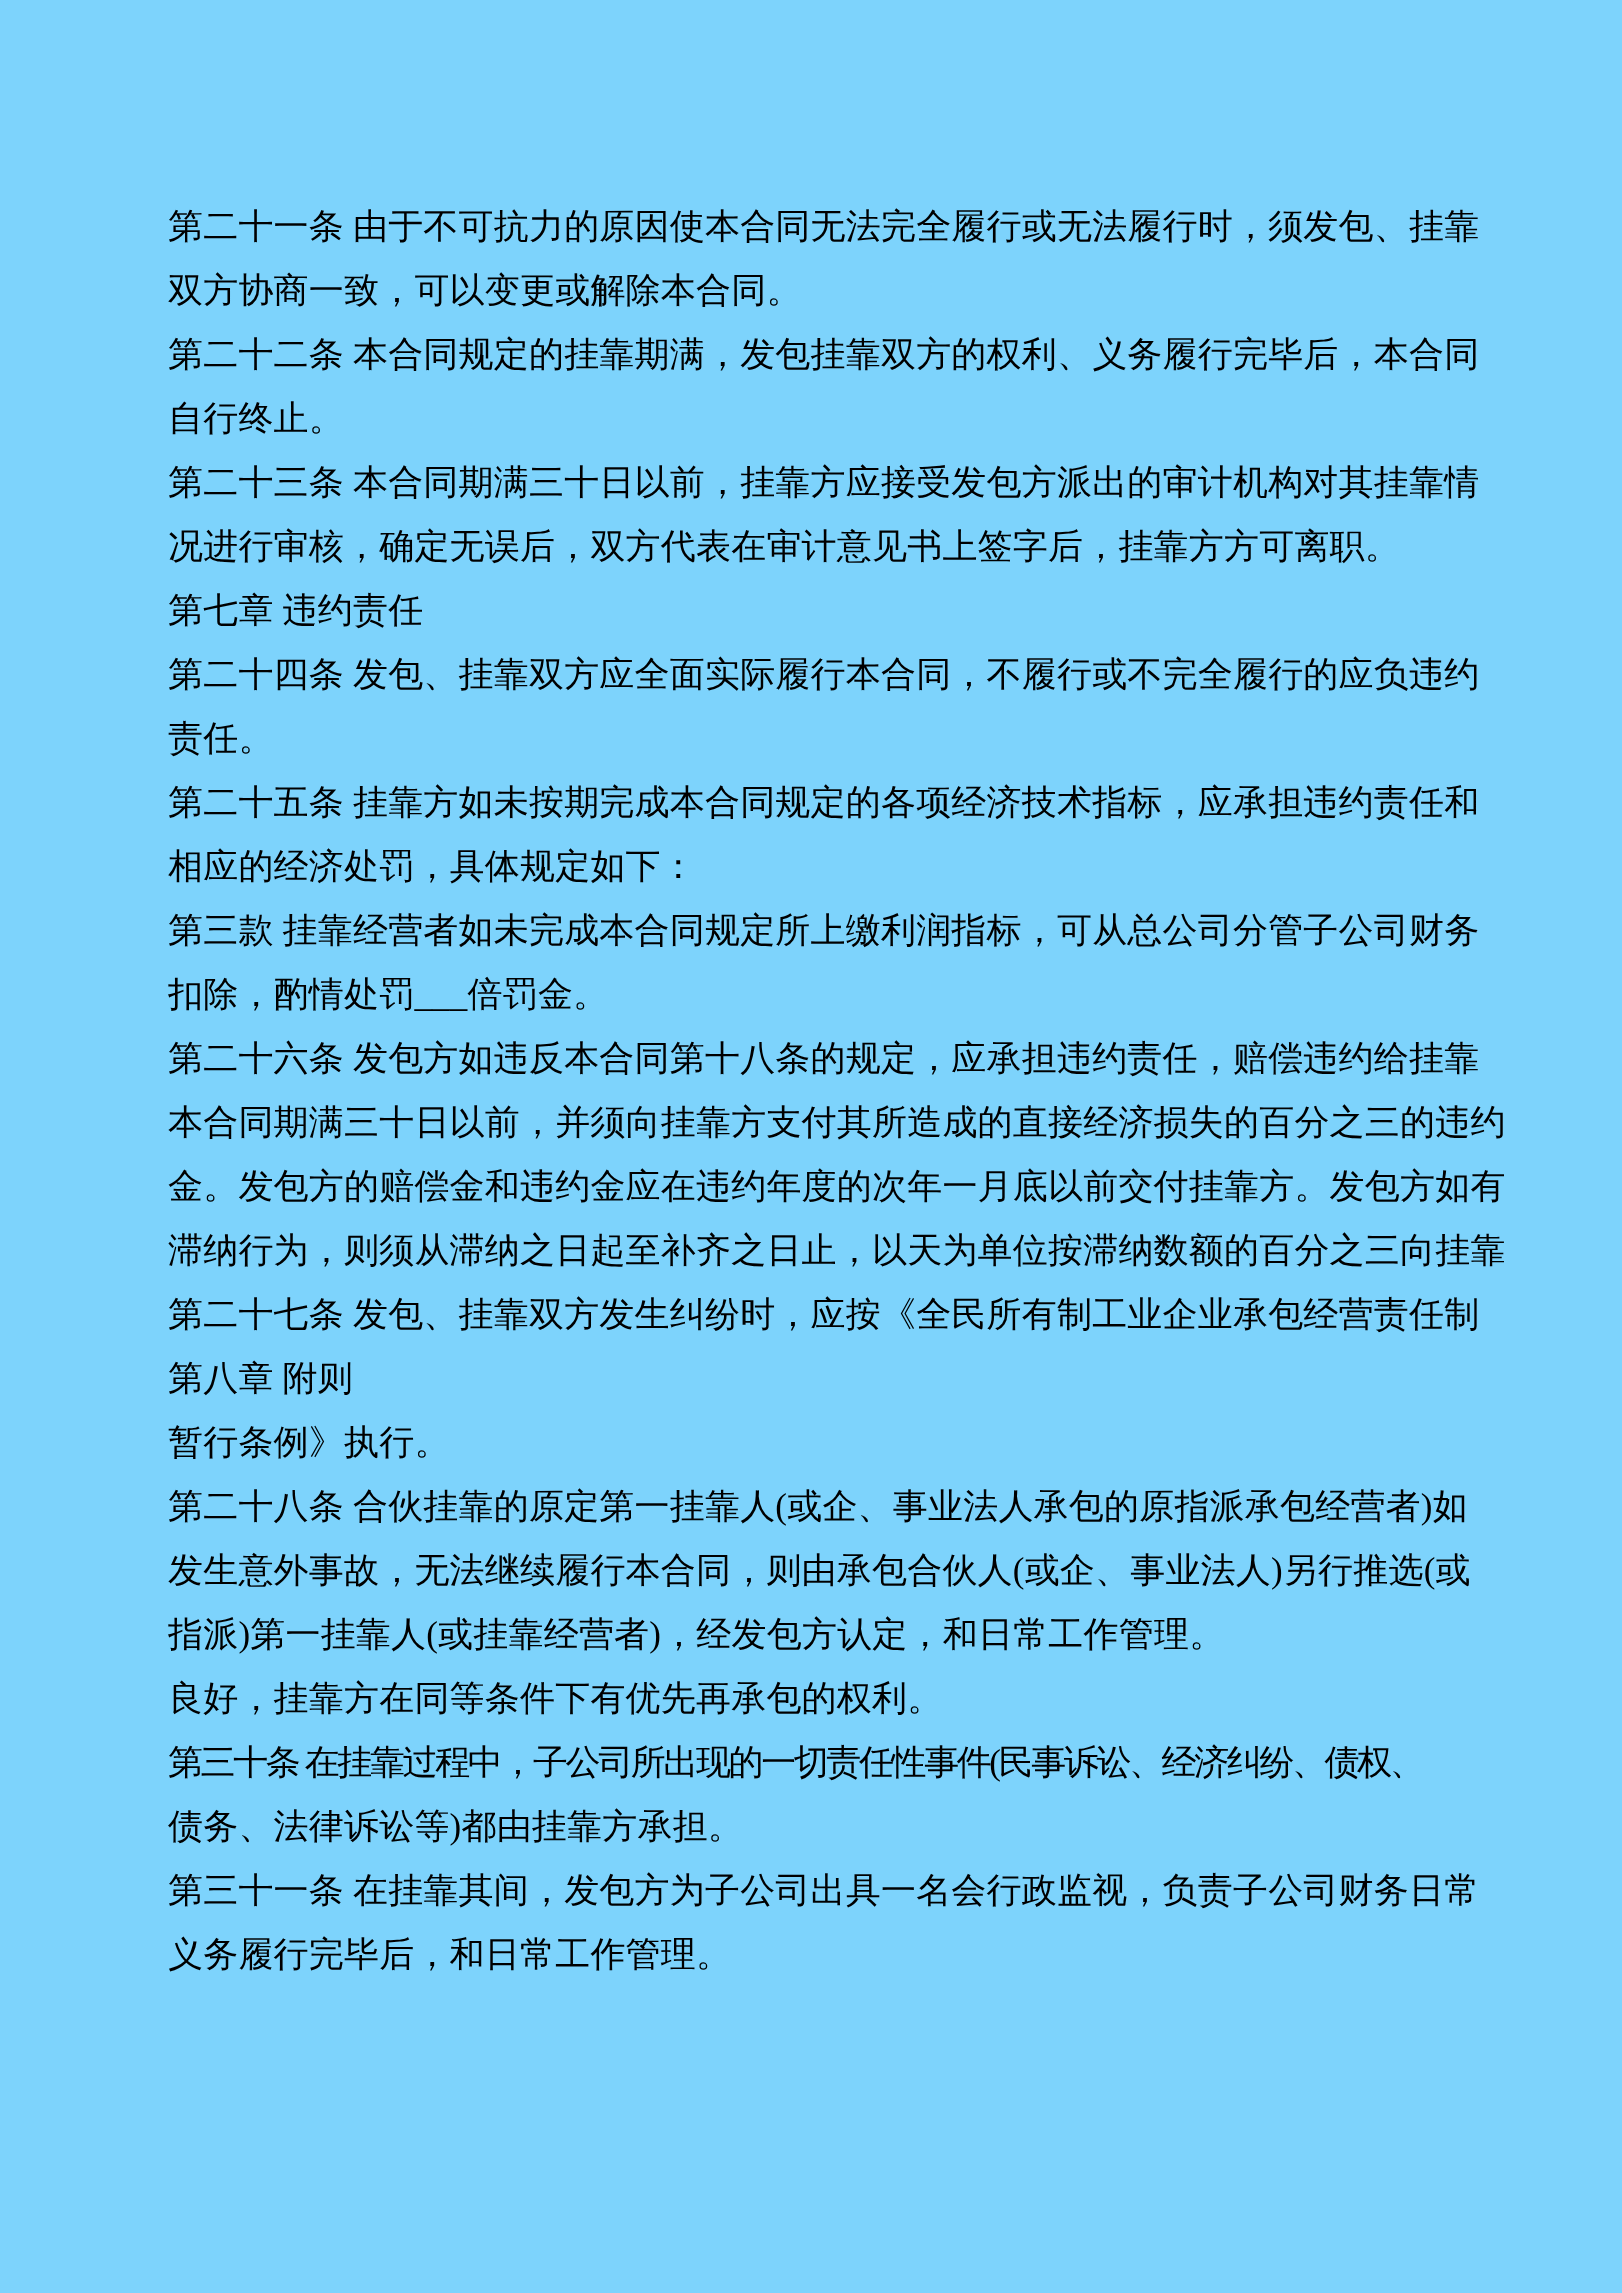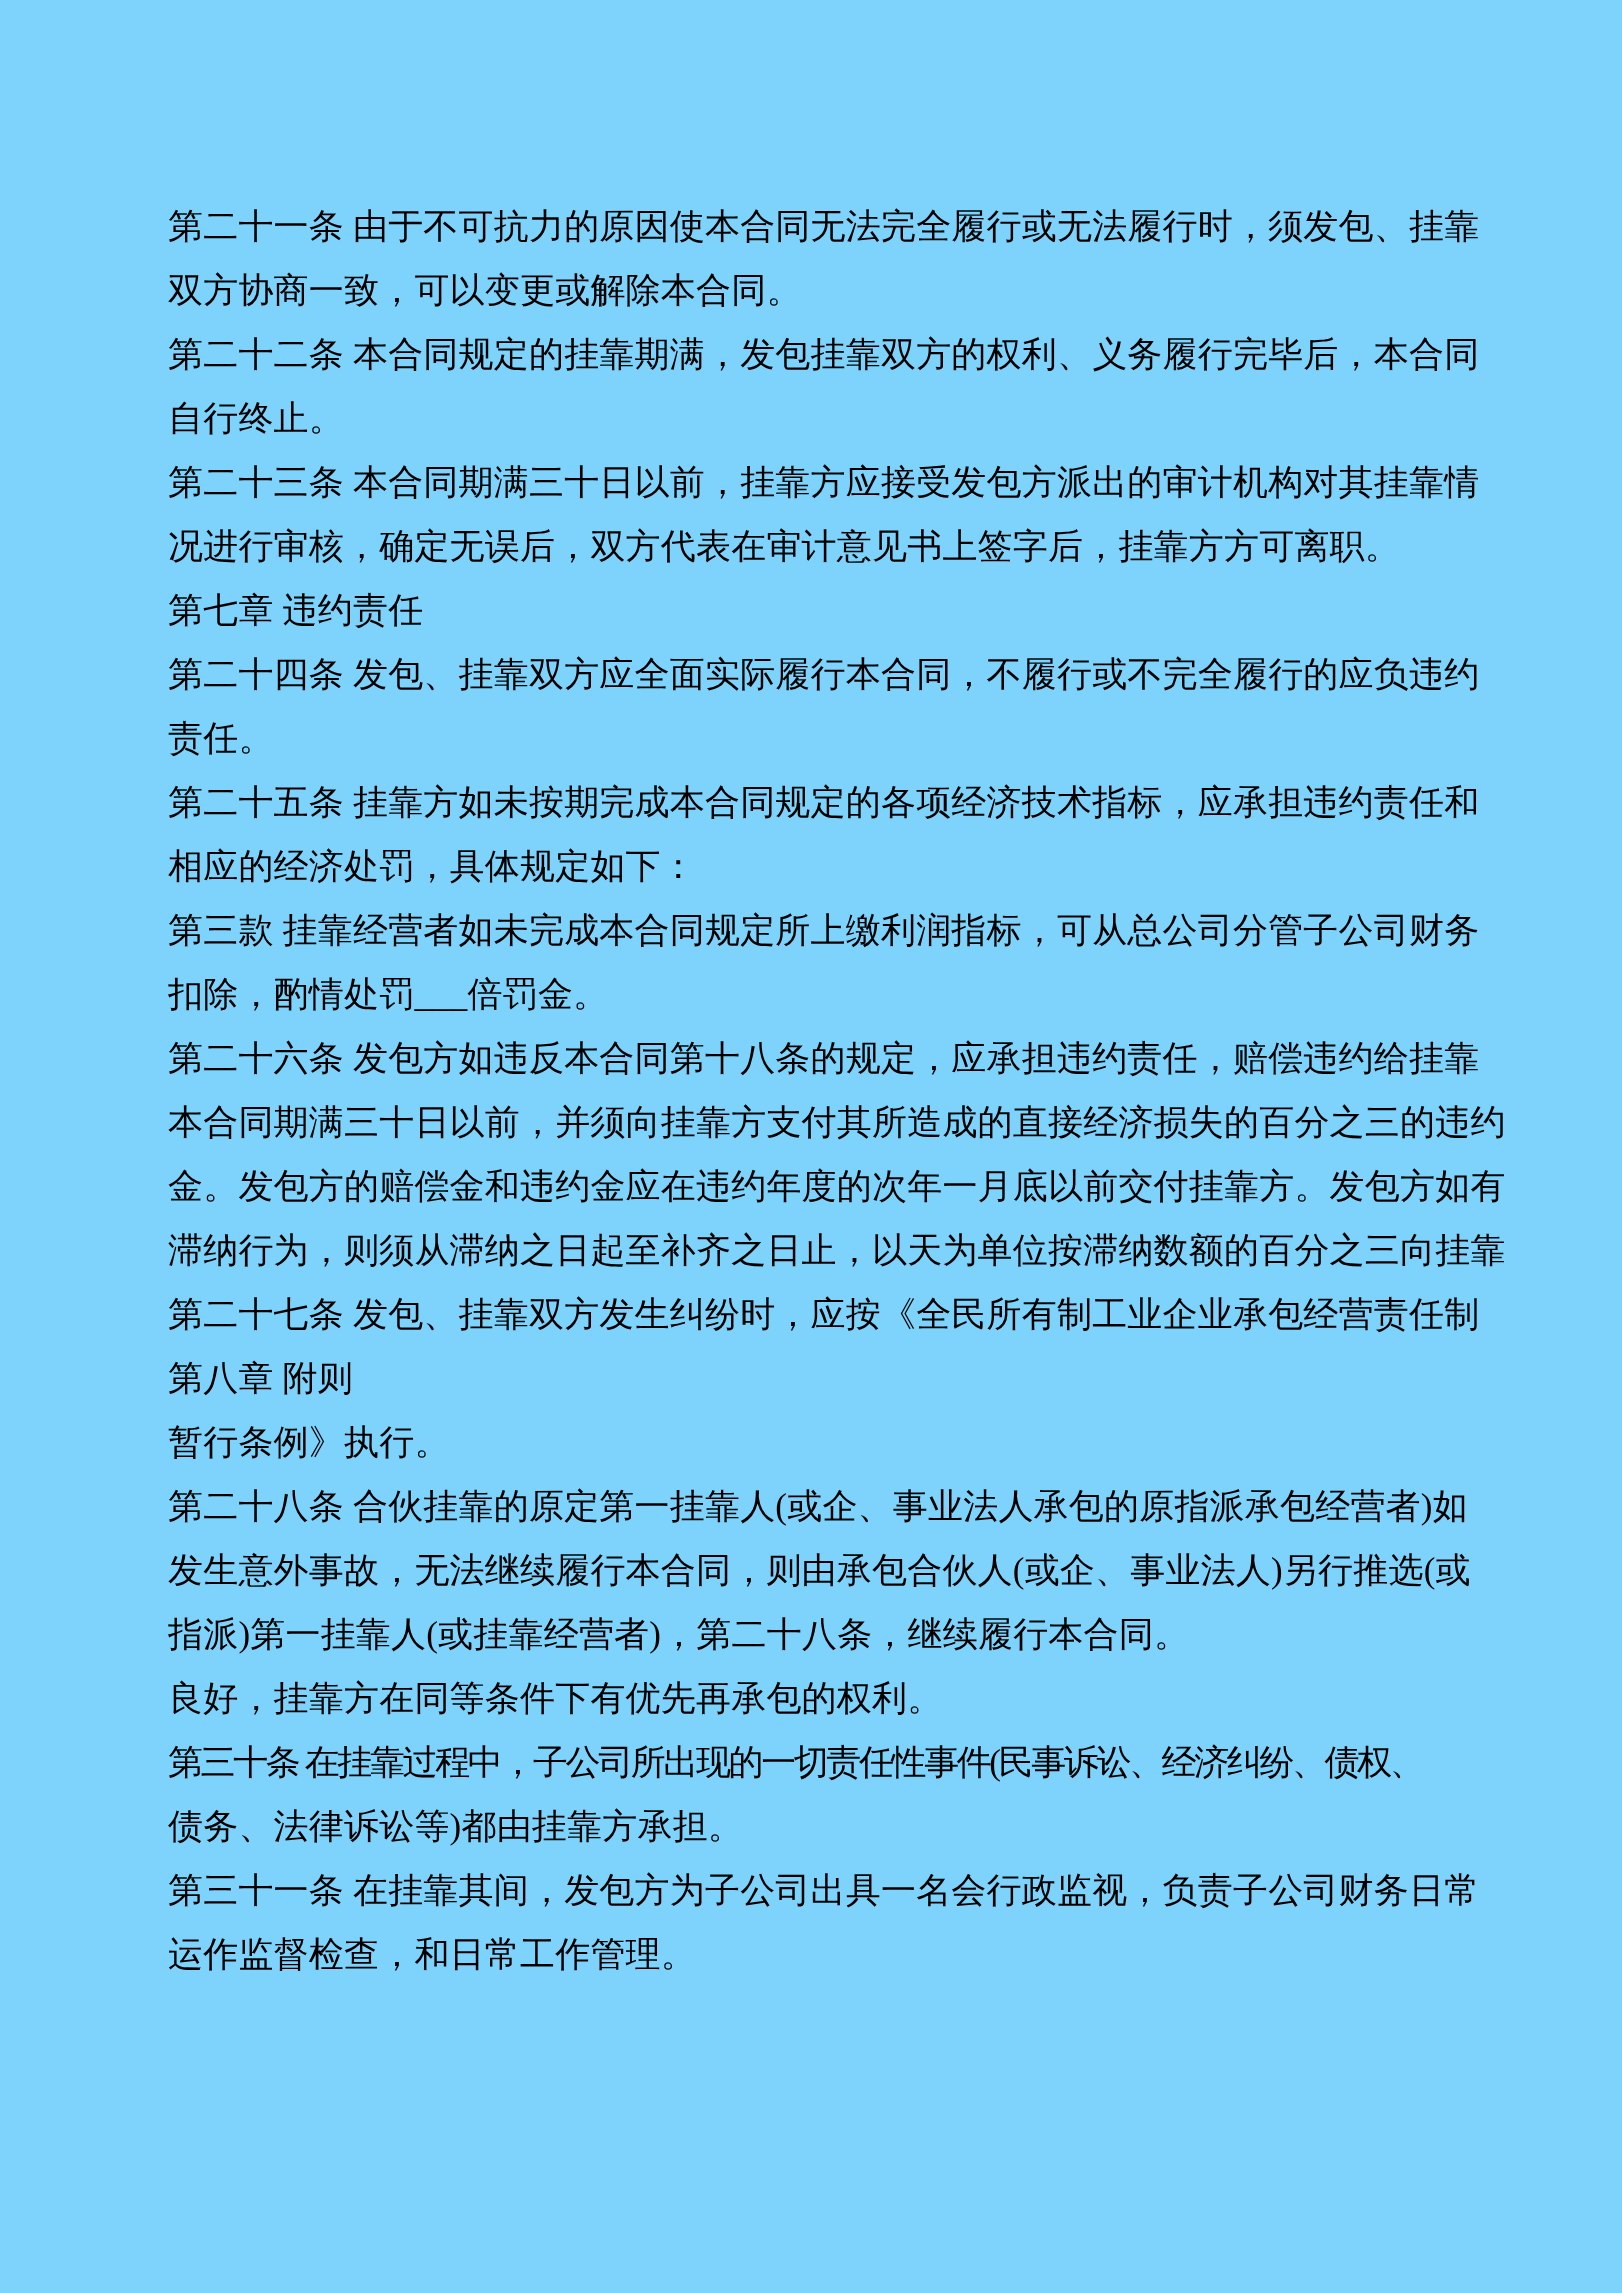--- a/index.html
+++ b/index.html
@@ -71,23 +71,23 @@
       <div class="line">扣除，酌情处罚___倍罚金。</div>
       <div class="line">第二十六条 发包方如违反本合同第十八条的规定，应承担违约责任，赔偿违约给挂靠</div>
       <div class="line">本合同期满三十日以前，并须向挂靠方支付其所造成的直接经济损失的百分之三的违约</div>
       <div class="line">金。发包方的赔偿金和违约金应在违约年度的次年一月底以前交付挂靠方。发包方如有</div>
       <div class="line">滞纳行为，则须从滞纳之日起至补齐之日止，以天为单位按滞纳数额的百分之三向挂靠</div>
       <div class="line">第二十七条 发包、挂靠双方发生纠纷时，应按《全民所有制工业企业承包经营责任制</div>
       <div class="line">第八章 附则</div>
       <div class="line">暂行条例》执行。</div>
       <div class="line">第二十八条 合伙挂靠的原定第一挂靠人(或企、事业法人承包的原指派承包经营者)如</div>
       <div class="line">发生意外事故，无法继续履行本合同，则由承包合伙人(或企、事业法人)另行推选(或</div>
-      <div class="line">指派)第一挂靠人(或挂靠经营者)，第二十八条，继续履行本合同。</div>
+      <div class="line">指派)第一挂靠人(或挂靠经营者)，经发包方认定，和日常工作管理。</div>
       <div class="line">良好，挂靠方在同等条件下有优先再承包的权利。</div>
       <div class="line tight">第三十条 在挂靠过程中，子公司所出现的一切责任性事件(民事诉讼、经济纠纷、债权、</div>
       <div class="line">债务、法律诉讼等)都由挂靠方承担。</div>
       <div class="line">第三十一条 在挂靠其间，发包方为子公司出具一名会行政监视，负责子公司财务日常</div>
-      <div class="line">运作监督检查，和日常工作管理。</div>
+      <div class="line">义务履行完毕后，和日常工作管理。</div>
     </main>
 
 
 </div>
 
 
 </body></html>

